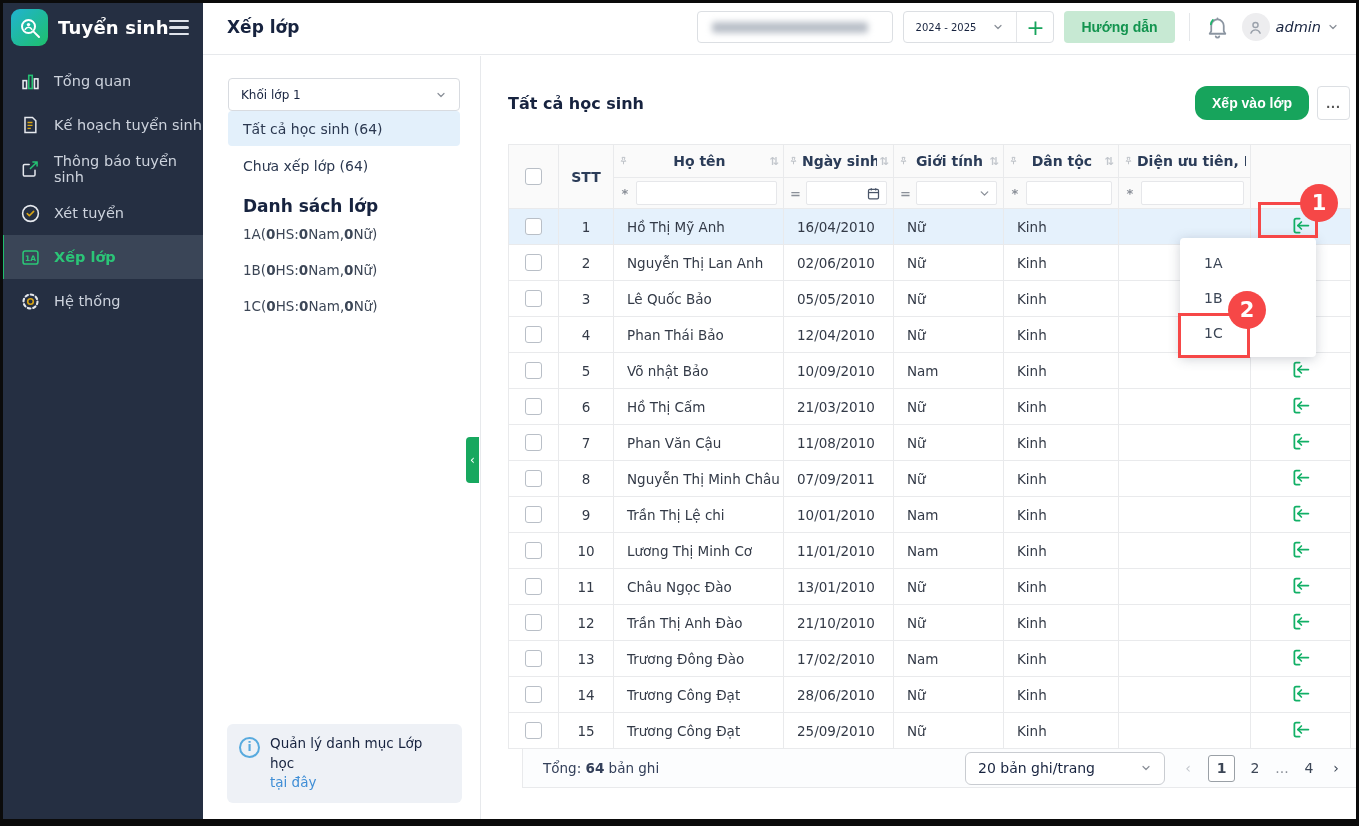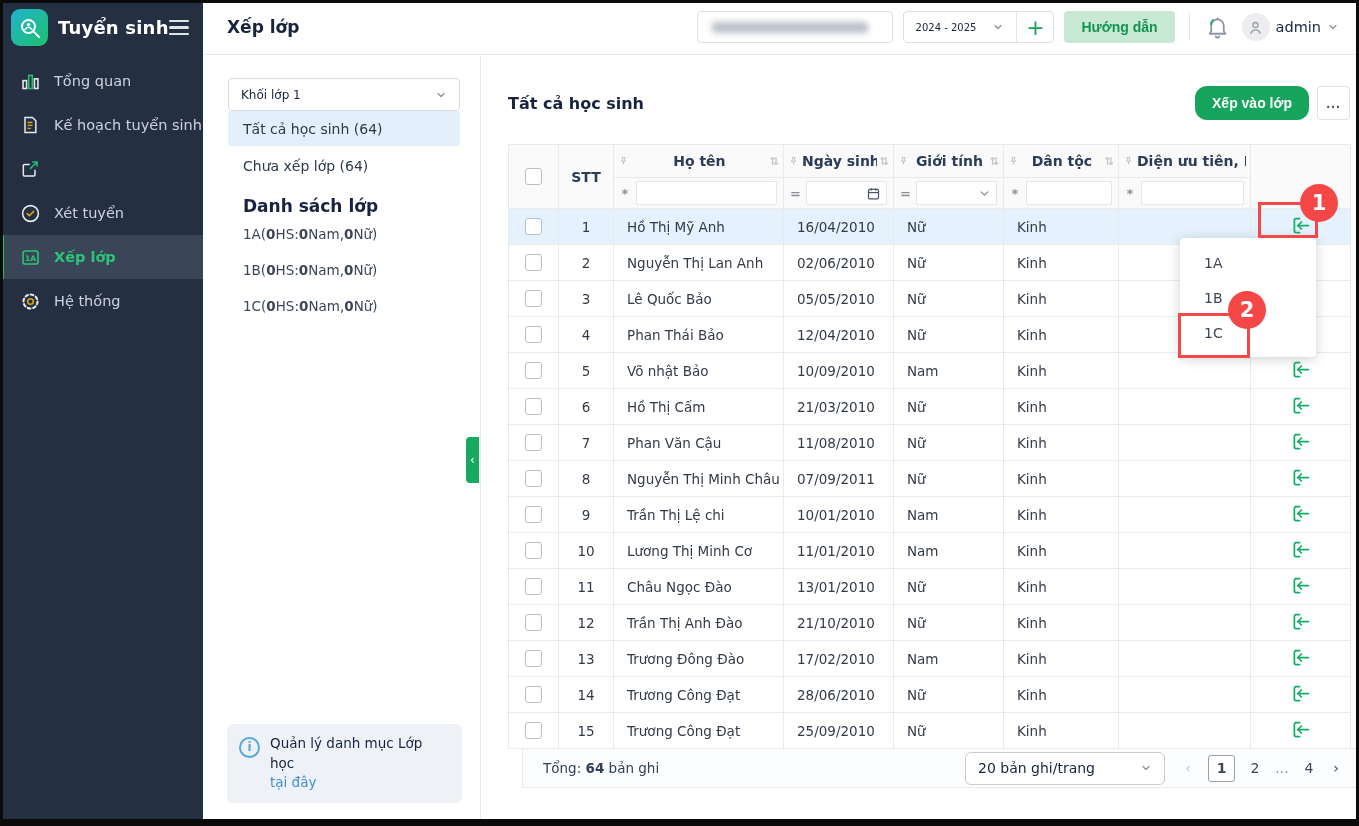--- a/index.html
+++ b/index.html
@@ -31,21 +31,21 @@
   .school-box { width:196px; height:32px; border:1px solid #dcdfe3; border-radius:4px; display:flex; align-items:center; padding:0 14px; background:#fff; }
   .blur-bar { width:156px; height:11px; background:#b9bfc8; border-radius:3px; filter:blur(3px); }
   .year-box { height:32px; border:1px solid #dcdfe3; border-radius:4px; display:flex; align-items:stretch; background:#fff; }
   .year-main { display:flex; align-items:center; gap:16px; padding:0 12px; font-size:10px; cursor:pointer; }
   .year-div { width:1px; background:#e3e5e8; }
   .plus-btn { width:36px; display:flex; align-items:center; justify-content:center; color:#17a45c; font-size:22px; font-weight:400; cursor:pointer; }
   .help-btn { height:32px; padding:0 17px; background:#c7e9d3; color:#13944f; font-weight:600; font-size:14px; border:none; border-radius:4px; display:flex; align-items:center; cursor:pointer; }
   .v-div { width:1px; height:28px; background:#e5e7ea; margin:0 4px; }
   .bell { width:28px; height:28px; display:flex; align-items:center; justify-content:center; cursor:pointer; }
   .avatar { width:28px; height:28px; border-radius:50%; background:#ededef; display:flex; align-items:center; justify-content:center; cursor:pointer; }
-  .admin-wrap { display:flex; align-items:center; gap:6px; cursor:pointer; }
+  .admin-wrap { display:flex; align-items:center; gap:6px; cursor:pointer;font-style:italic; }
   .admin-name { font-size:14.5px; }
   .chev { width:12px; height:12px; }
 
   
   #left-panel { position:absolute; left:203px; top:56px; width:278px; height:770px; background:#fff; border-right:1px solid #e7e9ec; z-index:4; }
   .grade-select { margin:22px 20px 0 25px; height:33px; border:1px solid #d8dbe0; border-radius:4px; display:flex; align-items:center; justify-content:space-between; padding:0 12px; font-size:12px; cursor:pointer; background:#fff; }
   .flist { margin-top:0; }
   .fitem { margin:0 20px 2px 25px; height:35px; display:flex; align-items:center; padding-left:15px; border-radius:4px; font-size:14px; color:#2b3850; cursor:pointer; }
   .fitem.active { background:#e3f0fb; }
   .class-heading { margin:13px 20px 0 40px; font-size:17px; font-weight:700; color:#17233f; }
@@ -150,20 +150,21 @@
       </span>
       <span>Kế hoạch tuyển sinh</span>
     </div>
     <div class="nav-item">
       <span class="nicon">
         <svg viewBox="0 0 24 24" width="20" height="20" fill="none" stroke="#e6e9ee" stroke-width="1.8" stroke-linecap="round" stroke-linejoin="round">
           <path d="M18 13.5V19a1.5 1.5 0 0 1-1.5 1.5h-11A1.5 1.5 0 0 1 4 19V8a1.5 1.5 0 0 1 1.5-1.5H11"></path>
           <path d="M12.5 11.5L20.5 3.5M15.5 3.5h5v5" stroke="#24c173"></path>
         </svg>
       </span>
+      <span>Thông báo tuyển sinh</span>
     </div>
     <div class="nav-item">
       <span class="nicon">
         <svg viewBox="0 0 24 24" width="21" height="21" fill="none" stroke="#e6e9ee" stroke-width="1.8" stroke-linecap="round" stroke-linejoin="round">
           <circle cx="12" cy="12" r="9"></circle>
             <path d="M8.3 12.2l2.4 2.4 4.9-5" stroke="#d9a514"></path>
         </svg>
       </span>
       <span>Xét tuyển</span>
     </div>

